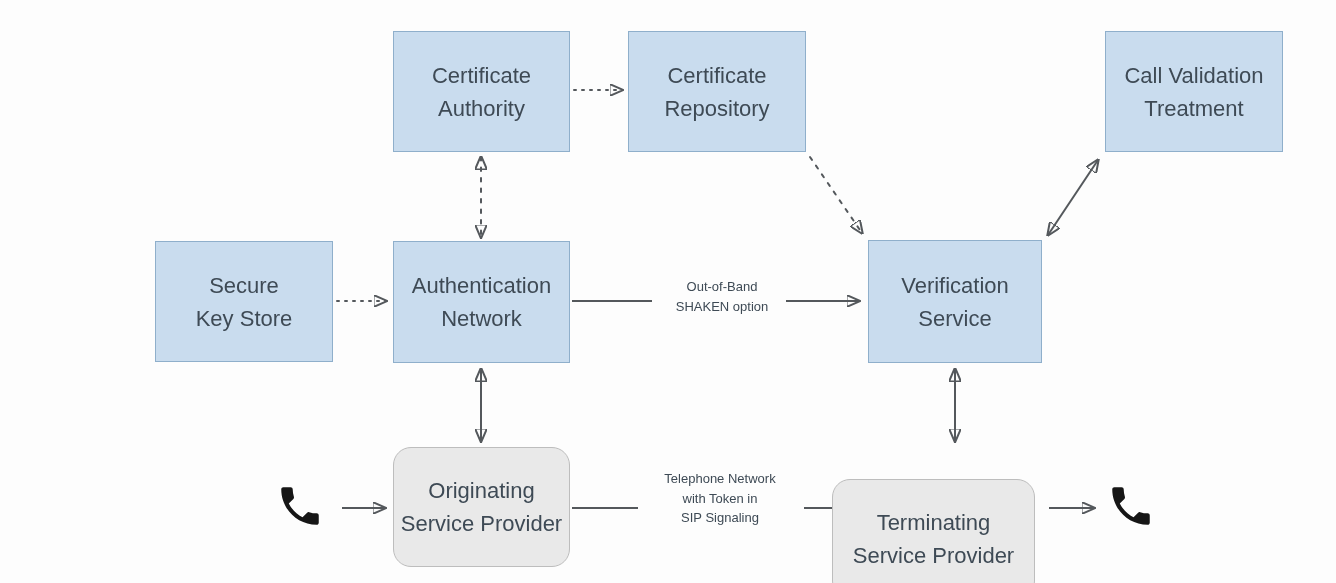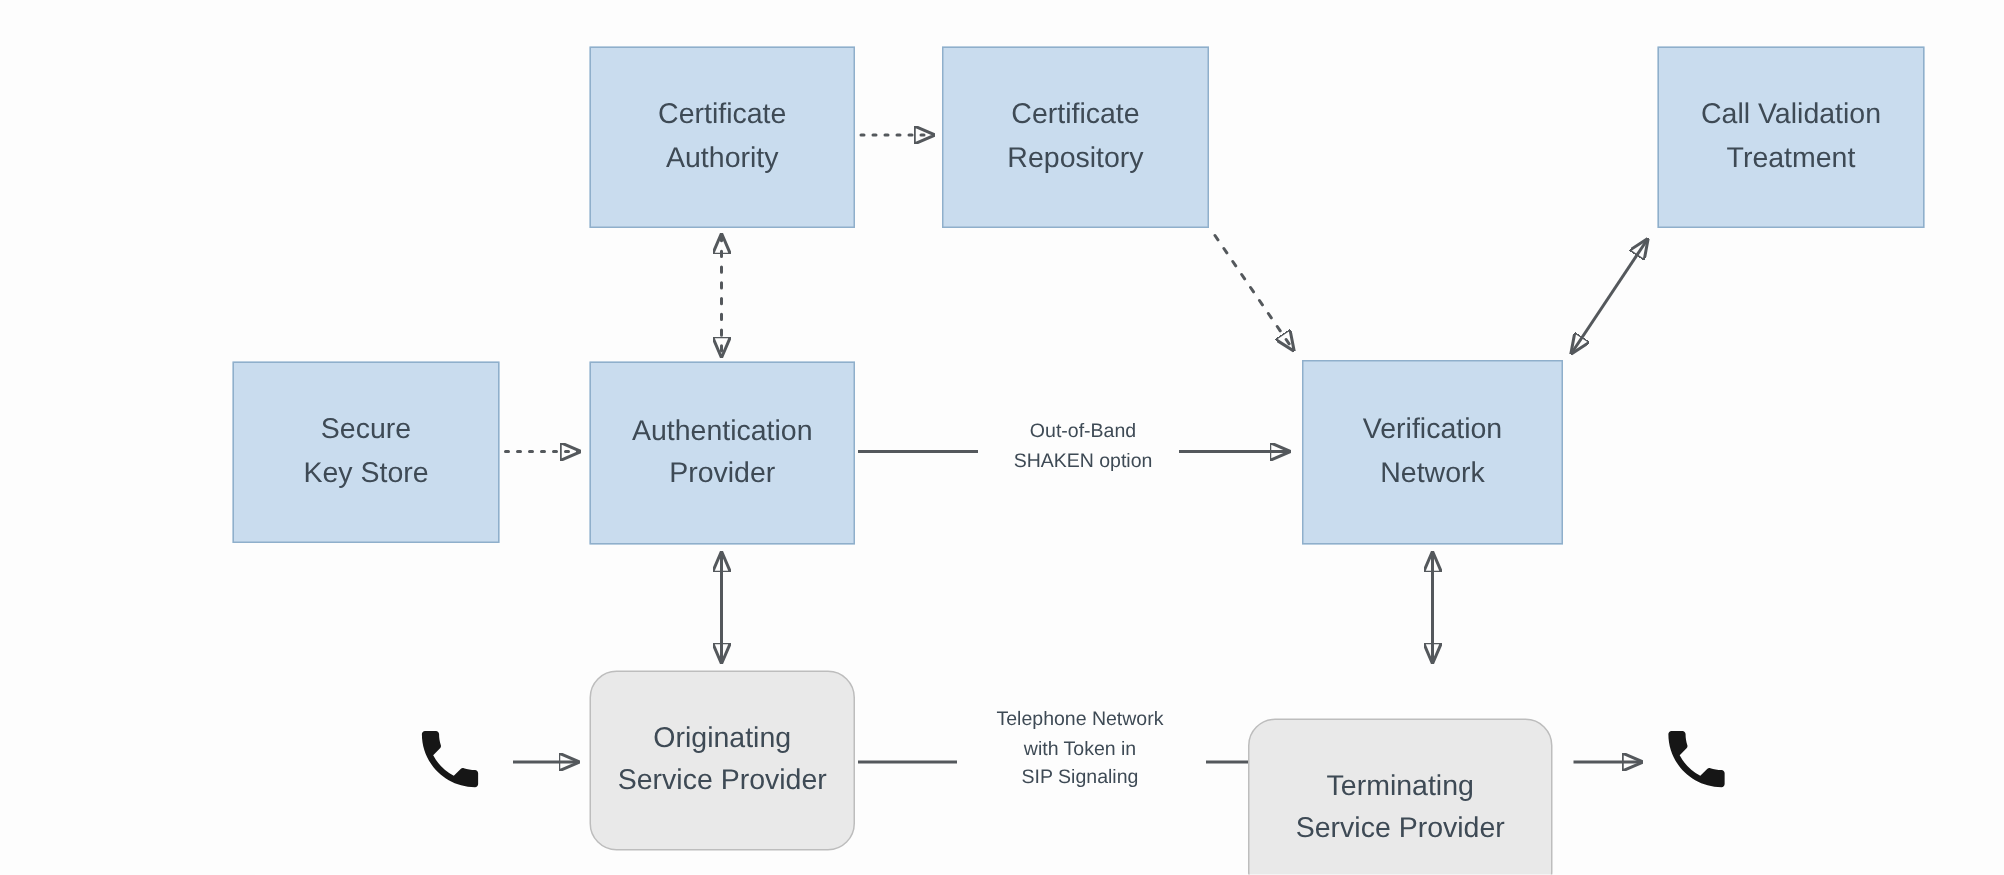--- a/index.html
+++ b/index.html
@@ -14,21 +14,21 @@
     background: var(--background, #fdfdfd);
     overflow: hidden;
   }
   .node {
     position: absolute;
     display: flex;
     align-items: center;
     justify-content: center;
     text-align: center;
     white-space: pre-line;
-    font-size: 19px;
+    font-size: 22px;
     line-height: 1.5;
     color: var(--text, #3e4a55);
     box-sizing: border-box;
     border: 1.5px solid;
   }
   .node.blue {
     background: var(--node-blue-fill, #c9dcee);
     border-color: var(--node-blue-border, #8fafcb);
   }
   .node.gray {
@@ -113,23 +113,23 @@
 
   <div id="n-ca" class="node blue">Certificate
 Authority</div>
   <div id="n-cr" class="node blue">Certificate
 Repository</div>
   <div id="n-cvt" class="node blue">Call Validation
 Treatment</div>
   <div id="n-sks" class="node blue">Secure
 Key Store</div>
   <div id="n-as" class="node blue">Authentication
-Provider</div>
+Network</div>
   <div id="n-vs" class="node blue">Verification
-Network</div>
+Service</div>
   <div id="n-osp" class="node gray">Originating
 Service Provider</div>
   <div id="n-tsp" class="node gray">Terminating
 Service Provider</div>
 
   <div id="l-oob" class="edge-label">Out-of-Band
 SHAKEN option</div>
   <div id="l-tn" class="edge-label">Telephone Network
 with Token in
 SIP Signaling</div>

